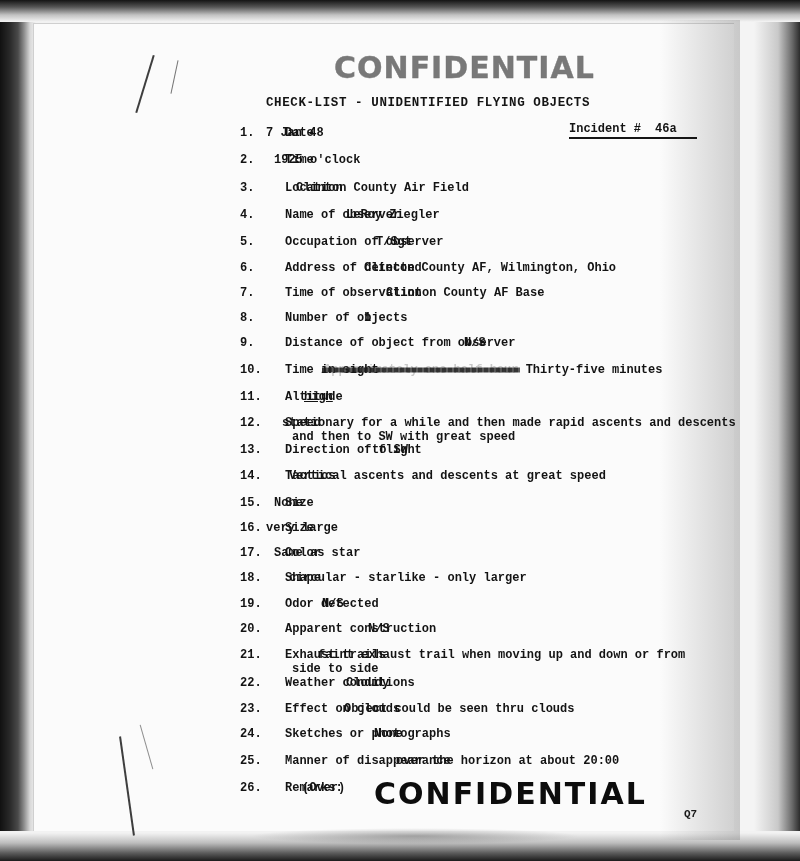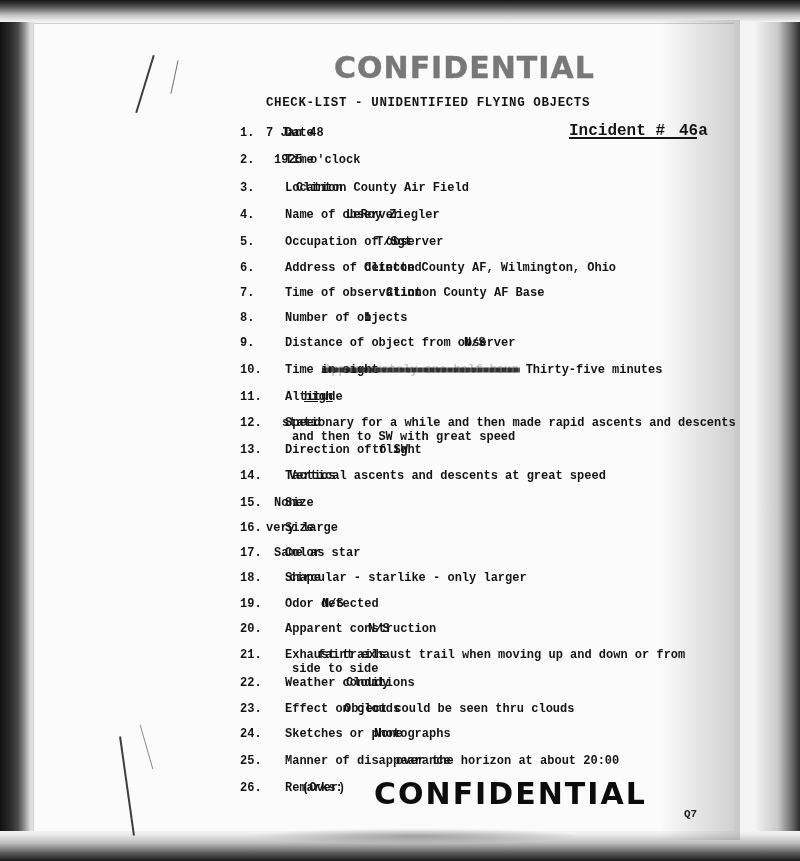--- a/index.html
+++ b/index.html
@@ -164,21 +164,21 @@
     letter-spacing: .6px;
     white-space: nowrap;
     font-weight: bold;
     text-align: right;
   }
 
   .incident {
     position: absolute;
     left: 535px;
     top: 98px;
-    font-size: 16px;
+    font-size: 12px;
     white-space: nowrap;
     font-weight: bold;
   }
   .incident .num { margin-left: 14px; }
   .incident .underline {
     position: absolute;
     left: 0;
     top: 15px;
     width: 128px;
     height: 1.5px;

